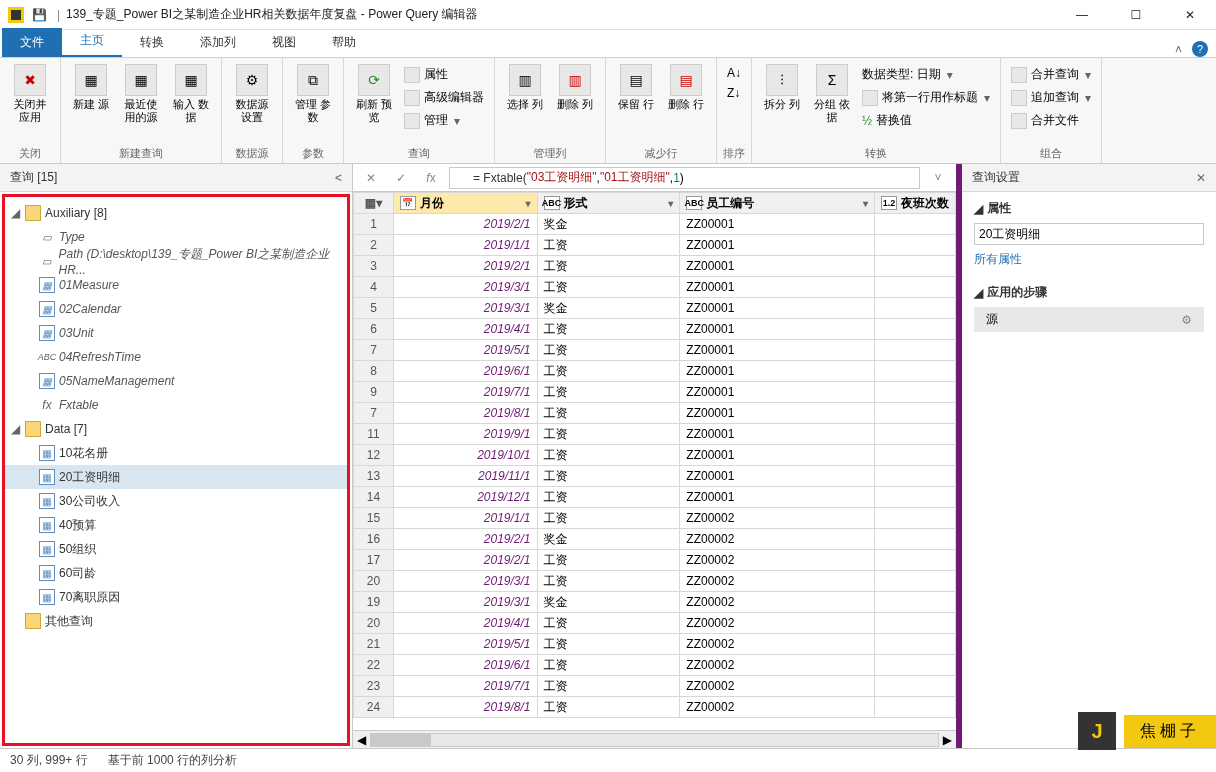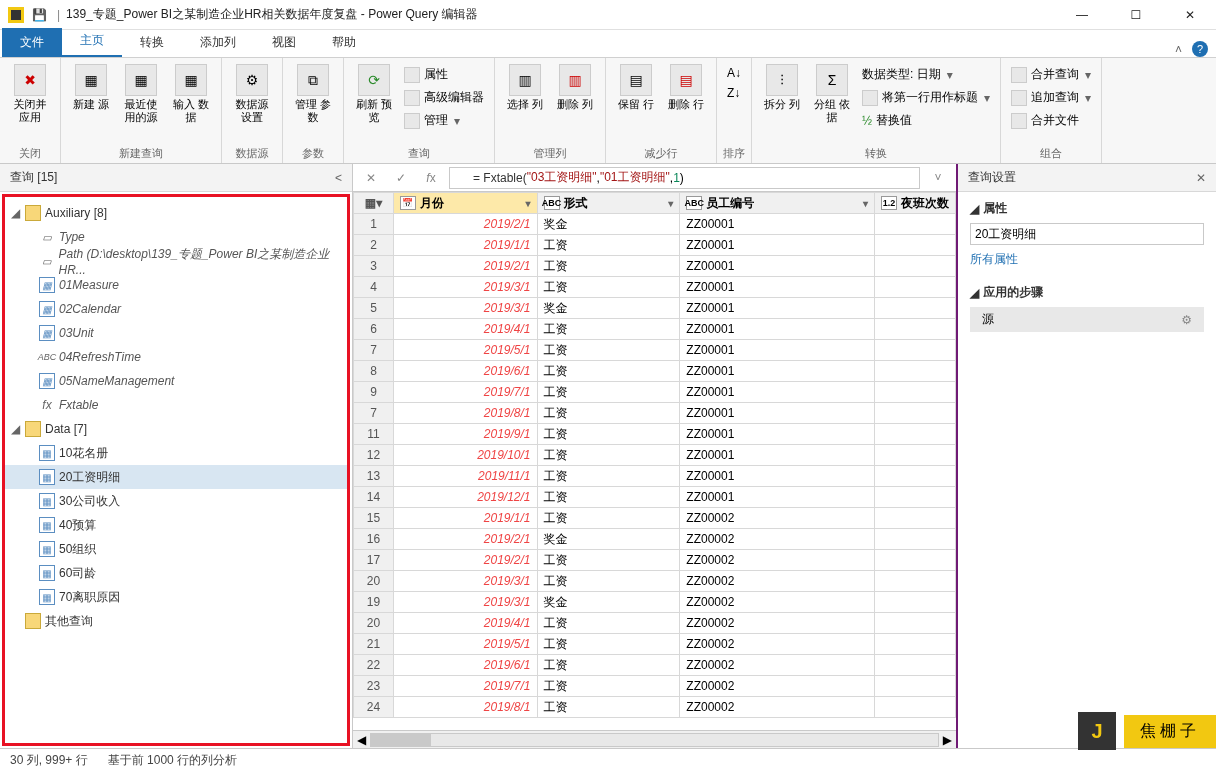--- a/index.html
+++ b/index.html
@@ -48,28 +48,28 @@
 .fxbox{flex:1;border:1px solid #c9c9c9;height:22px;display:flex;align-items:center;padding:0 23px;font-family:Consolas,monospace;font-size:12px}
 .fxbox .kw{color:#333}
 .fxbox .str{color:#a31515}
 .fxbox .num{color:#098658}
 .grid{flex:1;overflow:auto;position:relative}
 .gtable{border-collapse:collapse;width:100%}
 .gtable th,.gtable td{border:1px solid #d8d8d8;height:21px;padding:0 6px;text-align:left;white-space:nowrap;font-size:12px}
 .gtable th{background:#f0f0f0;position:sticky;top:0}
 .gtable th.month{background:#fde9a9}
 .gtable .rownum{width:40px;text-align:center;background:#f0f0f0;color:#555}
-.gtable .datec{text-align:right;font-style:italic;color:#ef4444}
+.gtable .datec{text-align:right;font-style:italic;color:#701a75}
 .colhdr{display:flex;align-items:center;gap:4px}
 .typeico{width:16px;height:14px;border:1px solid #999;display:inline-flex;align-items:center;justify-content:center;font-size:9px;background:#fff}
 .dd{margin-left:auto;color:#666;font-size:10px}
 .hscroll{height:18px;background:#f0f0f0;border-top:1px solid #c9c9c9;display:flex;align-items:center;padding:0 4px;gap:4px}
 .hscroll .track{flex:1;height:14px;background:#e8e8e8;border:1px solid #c9c9c9;position:relative}
 .hscroll .thumb{position:absolute;left:0;width:60px;height:100%;background:#c9c9c9}
-.settings{width:260px;border-left:2px solid #701a75;display:flex;flex-direction:column}
+.settings{width:260px;border-left:6px solid #701a75;display:flex;flex-direction:column}
 .settings .sec{padding:8px 12px}
 .settings .sechdr{display:flex;align-items:center;gap:4px;font-weight:bold;color:#333;margin-bottom:6px}
 .settings input{width:100%;border:1px solid #c9c9c9;padding:3px 4px}
 .settings .link{color:#1f6fb2;margin-top:6px;display:block}
 .steps{flex:1}
 .step{display:flex;align-items:center;padding:4px 12px;background:#e8e8e8;gap:6px}
 .step .gear{margin-left:auto;color:#888}
 .statusbar{height:24px;border-top:1px solid #c9c9c9;display:flex;align-items:center;padding:0 10px;background:#fff;color:#444;font-size:11px}
 .watermark{position:absolute;right:0;bottom:22px;display:flex;align-items:center;gap:8px}
 .watermark .logo{width:38px;height:38px;background:#333;color:#f2c811;display:flex;align-items:center;justify-content:center;font-size:20px;font-weight:bold}

